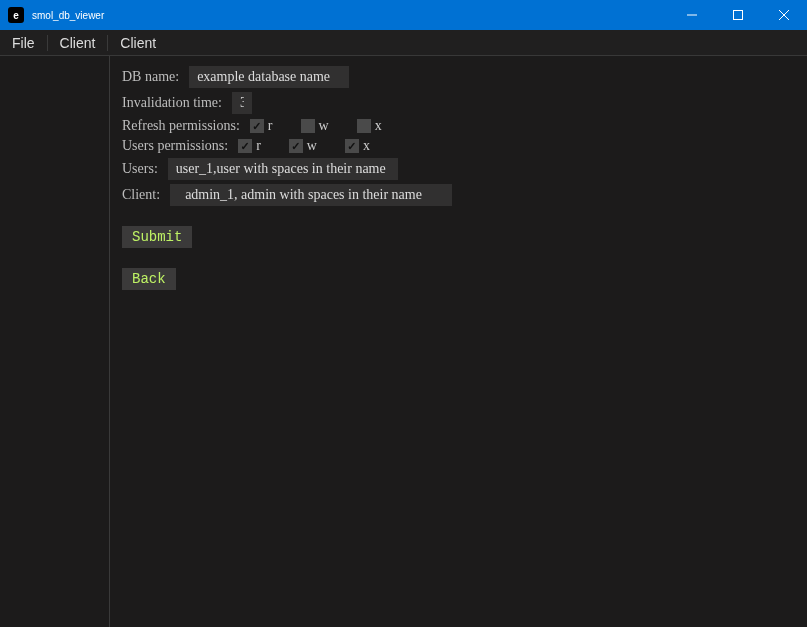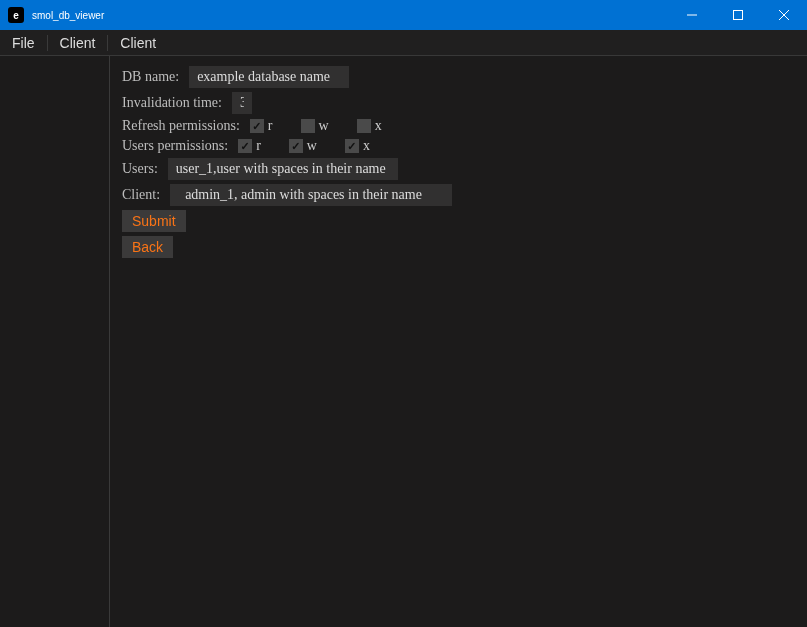--- a/index.html
+++ b/index.html
@@ -89,27 +89,28 @@
   .cb {
     width: 14px; height: 14px;
     background: #4a4a4a;
     display: inline-flex; align-items: center; justify-content: center;
     font-size: 11px; color: #111;
   }
   .cb.checked::after { content: "✓"; color: #111; font-weight: bold; line-height: 1; }
   .cblabel { color: #ccc; }
   .btn {
     background: #3b3a3a;
-    color: #f97316;
+    color: #bef264;
     border: none;
     padding: 3px 10px;
-    font-family: Liberation Sans, sans-serif;
+    font-family: Liberation Mono, monospace;
     font-size: 14px;
     display: inline-block;
     margin-bottom: 4px;
+    margin-top: 16px;
   }
   svg { display: block; }
 </style>
 </head>
 <body>
 
 <div class="titlebar">
   <div class="app-icon">e</div>
   <div class="title">smol_db_viewer</div>
   <div class="spacer"></div>

